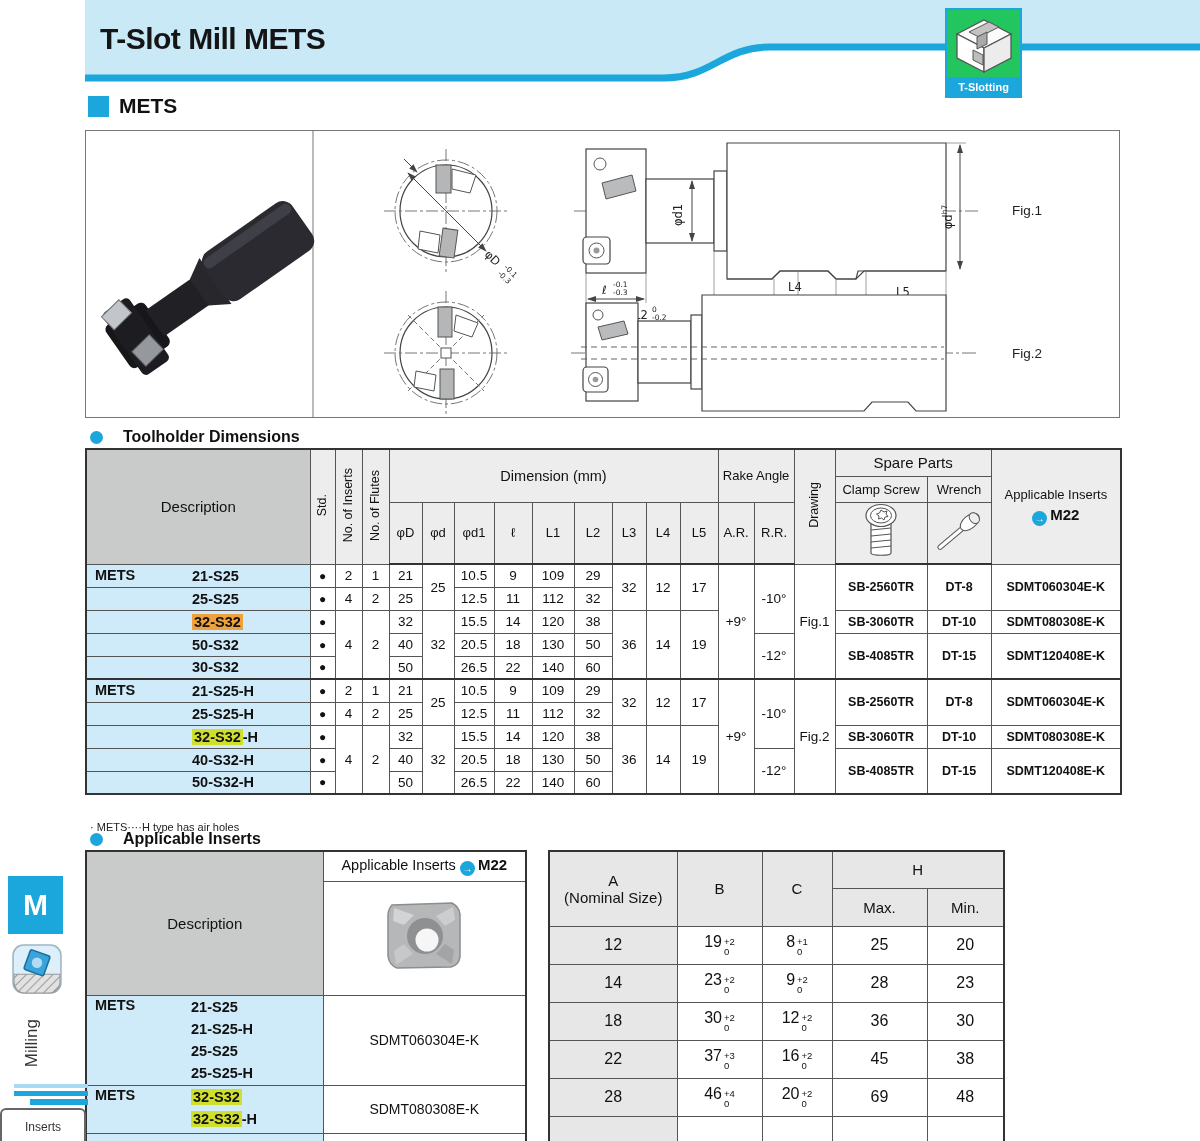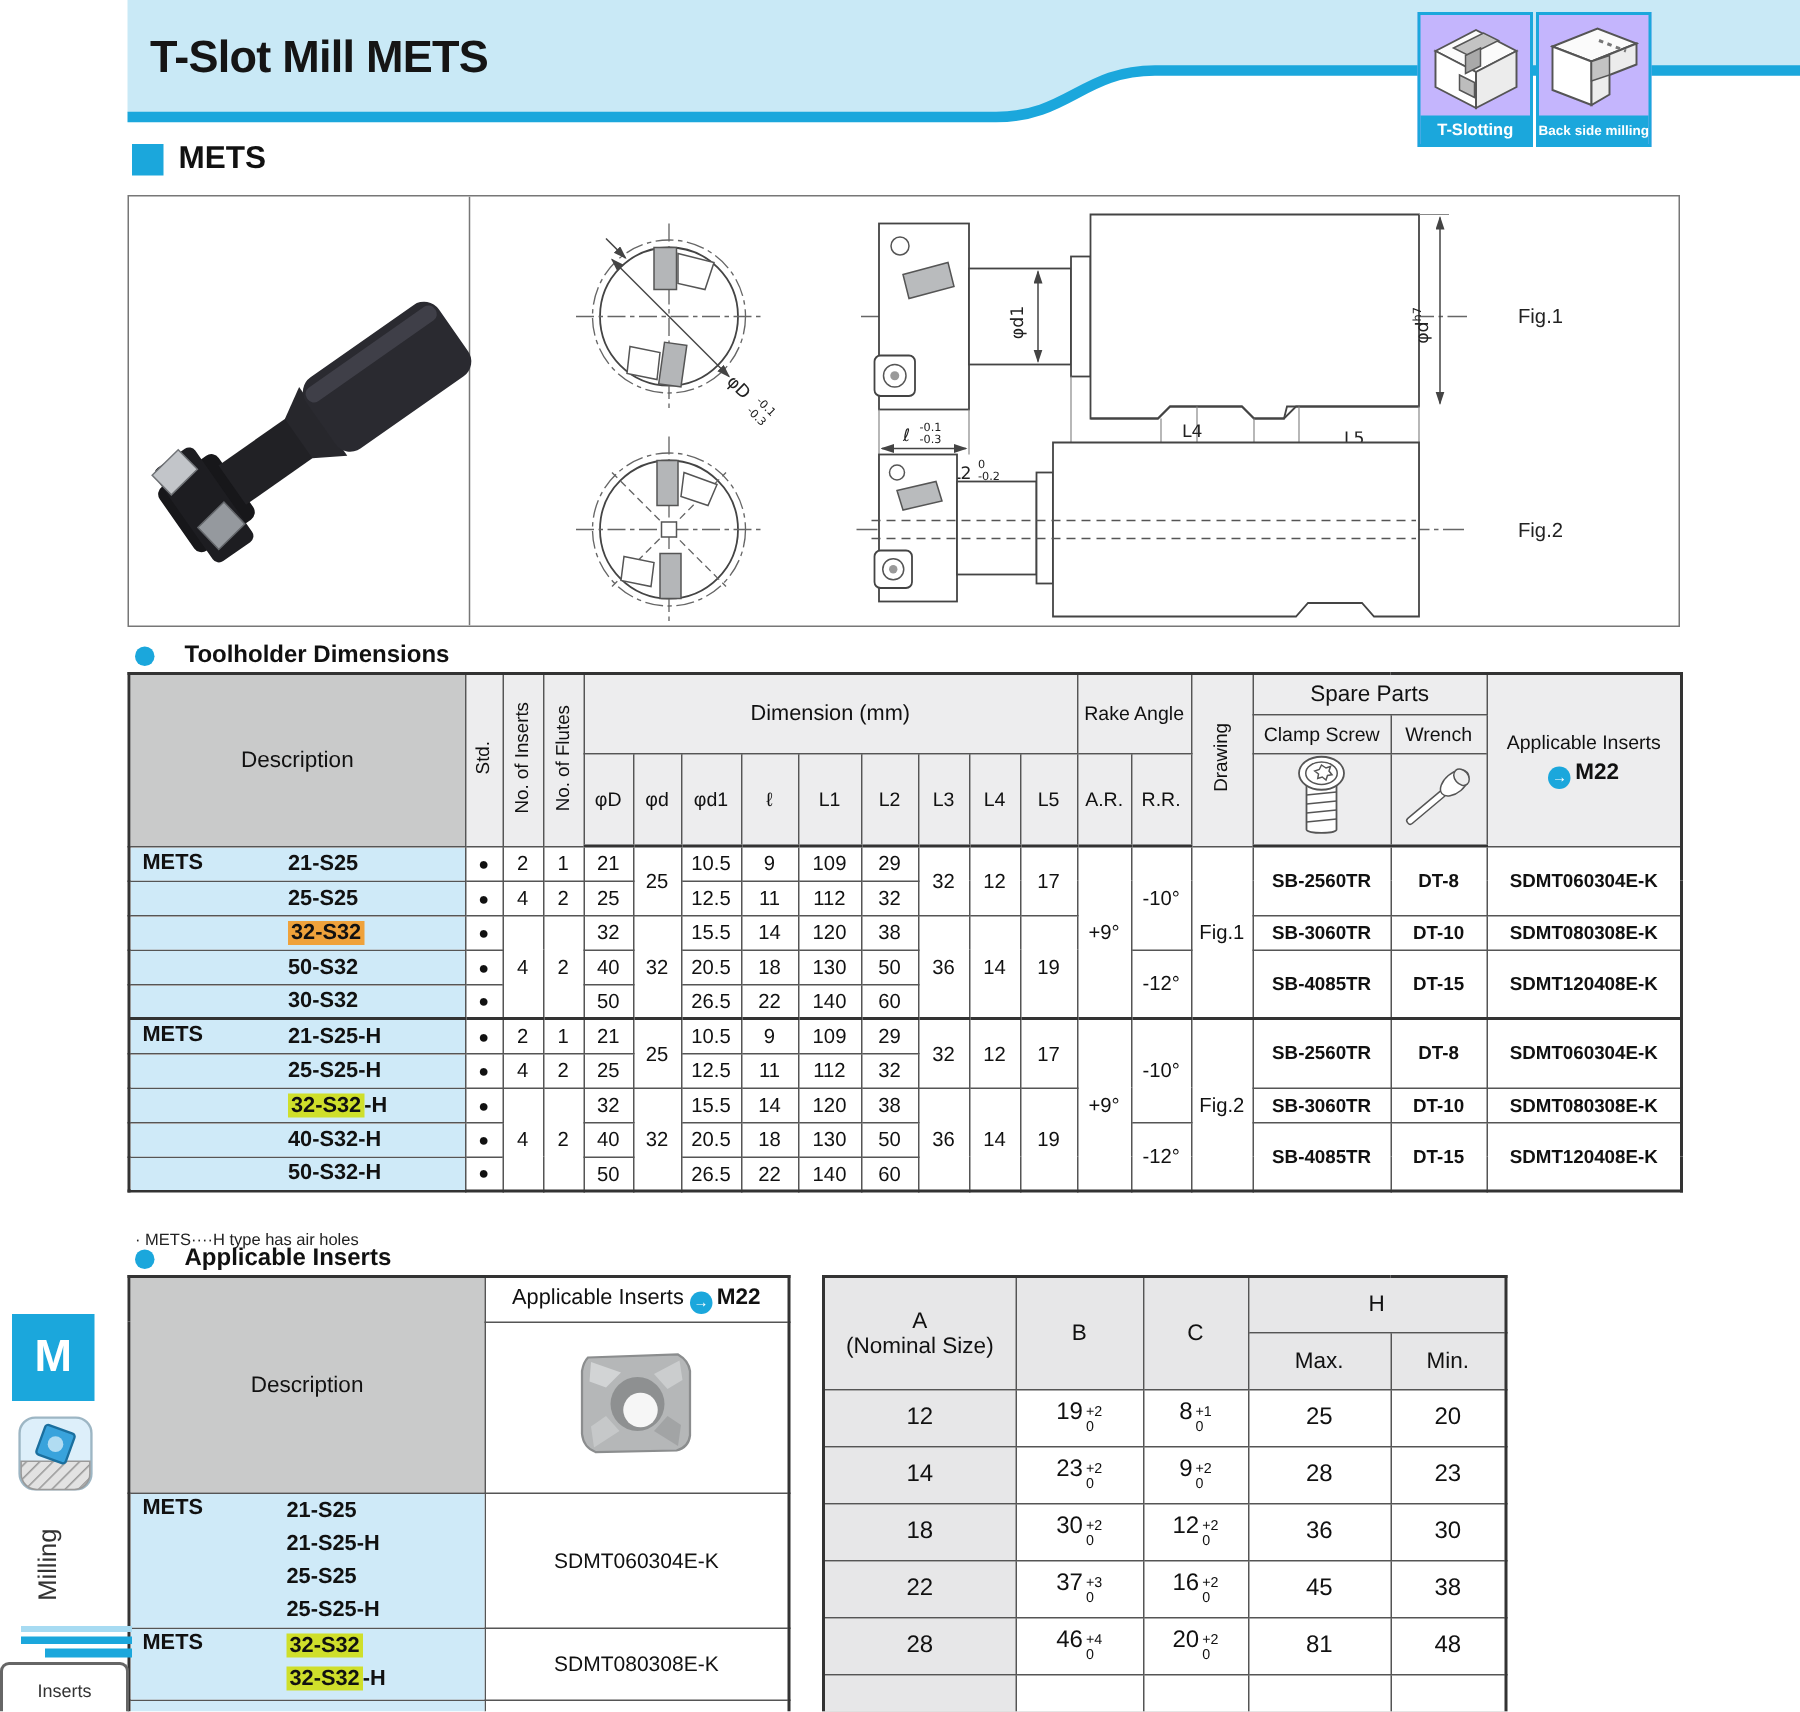--- a/index.html
+++ b/index.html
@@ -10,21 +10,21 @@
   }
   *{box-sizing:border-box; margin:0; padding:0;}
   body{background:#fff;}
   .page{position:relative; width:1200px; height:1141px; background:#fff; overflow:hidden;
         font-family:"Liberation Sans","DejaVu Sans",sans-serif; color:#111;padding-left:28px;}
 
   
   .band{position:absolute; left:0; top:0;}
   .page-title{position:absolute; left:100px; top:22px; font-size:30px; font-weight:bold; letter-spacing:-0.5px; color:#151515;}
 
-  .tag{position:absolute; top:8px; width:77px; height:90px; border:2px solid var(--c-accent); background:#c4b5fd;}
+  .tag{position:absolute; top:8px; width:77px; height:90px; border:2px solid var(--c-accent); background:#22c55e;}
   .tag .lbl{position:absolute; bottom:0; left:0; right:0; height:19px; background:var(--c-accent);
             color:#fff; font-weight:bold; display:flex; align-items:center; justify-content:center; white-space:nowrap;}
   .tag1{left:945px;} .tag1 .lbl{font-size:11px;}
   .tag2{left:1024px;} .tag2 .lbl{font-size:9px;}
 
   .mets-head{position:absolute; left:88px; top:94px; display:flex; align-items:center; gap:10px;}
   .mets-head .sq{width:21px; height:21px; background:var(--c-accent);}
   .mets-head .t{font-size:21px; font-weight:bold;}
 
   
@@ -127,30 +127,20 @@
   <div class="tag tag1">
     <svg width="73" height="68" viewBox="0 0 73 68">
       <polygon points="10,24 37,10 64,24 37,38" fill="#fbfbfb" stroke="#555" stroke-width="1.3"></polygon>
       <polygon points="10,24 37,38 37,62 10,48" fill="#fff" stroke="#555" stroke-width="1.3"></polygon>
       <polygon points="37,38 64,24 64,48 37,62" fill="#ececec" stroke="#555" stroke-width="1.3"></polygon>
       <polygon points="22,22 42,12 52,17 32,27" fill="#c3c3c3" stroke="#555" stroke-width="1"></polygon>
       <polygon points="30,27 40,22 40,34 30,39" fill="#a9a9a9" stroke="#555" stroke-width="1"></polygon>
       <polygon points="26,40 36,45 36,55 26,50" fill="#bdbdbd" stroke="#555" stroke-width="1"></polygon>
     </svg>
     <div class="lbl">T-Slotting</div>
-  </div>
-  <div class="tag tag2">
-    <svg width="73" height="68" viewBox="0 0 73 68">
-      <polygon points="9,21 39,9 65,19 35,31" fill="#fbfbfb" stroke="#555" stroke-width="1.3"></polygon>
-      <polygon points="9,21 35,31 35,60 9,50" fill="#fff" stroke="#555" stroke-width="1.3"></polygon>
-      <polygon points="35,31 65,19 65,33 47,40 47,53 35,60" fill="#ececec" stroke="#555" stroke-width="1.3"></polygon>
-      <polygon points="35,31 47,27 47,40 35,44" fill="#c3c3c3" stroke="#555" stroke-width="1"></polygon>
-      <line x1="40" y1="17" x2="58" y2="24" stroke="#777" stroke-width="2" stroke-dasharray="3 3"></line>
-    </svg>
-    <div class="lbl">Back side milling</div>
   </div>
 
   <div class="mets-head">
     <span class="sq"></span>
     <span class="t">METS</span>
   </div>
 
   <div class="diagram-box">
     <svg width="1033" height="286" viewBox="0 0 1033 286">
       <defs>
@@ -641,21 +631,21 @@
       <tr>
         <td class="ag">28</td>
         <td><span>46</span><span class="tol">
               <span>+4</span>
               <span>0</span>
             </span></td>
         <td><span>20</span><span class="tol">
               <span>+2</span>
               <span>0</span>
             </span></td>
-        <td>81</td>
+        <td>69</td>
         <td>48</td>
       </tr>
       <tr style="height:26px;">
         <td class="ag"></td>
           <td></td>
           <td></td>
           <td></td>
           <td></td>
       </tr>
     </tbody>

